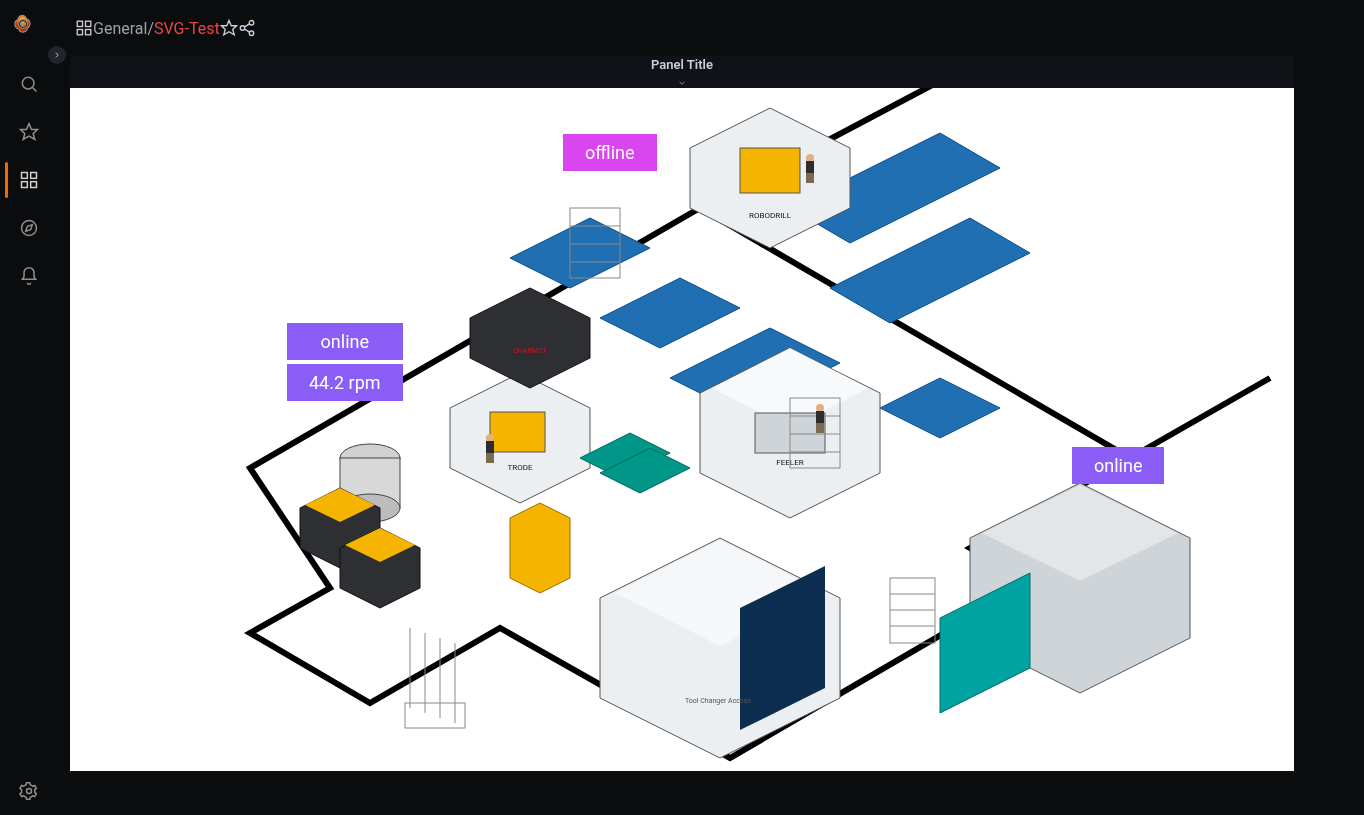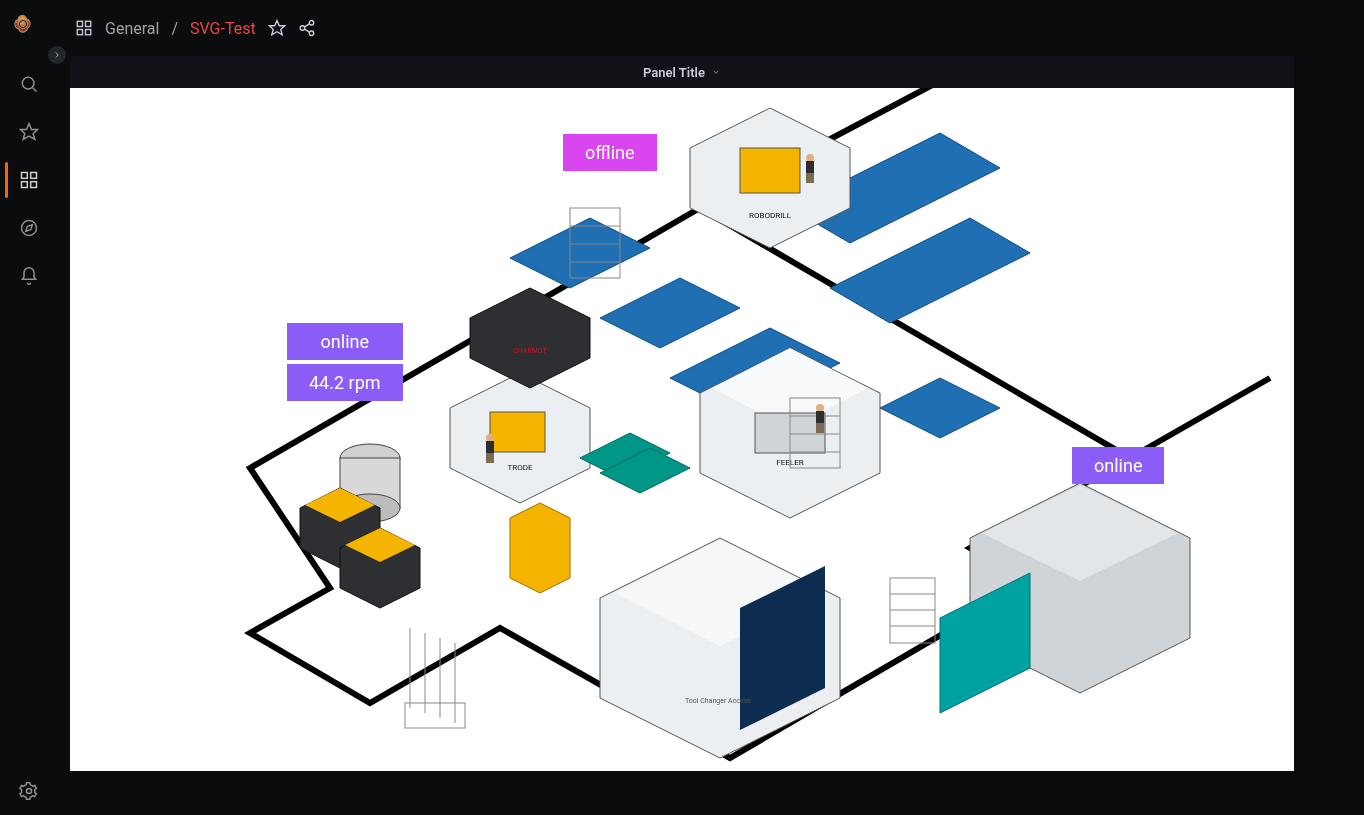--- a/index.html
+++ b/index.html
@@ -11,30 +11,30 @@
   .sidenav .nav-btn { width:48px; height:48px; display:flex; align-items:center; justify-content:center; cursor:pointer; position:relative; }
   .sidenav .nav-btn.active::before { content:""; position:absolute; left:0; top:6px; bottom:6px; width:3px; background:#f46800; border-radius:2px; }
   .sidenav .spacer { flex:1; }
   .sidenav svg { width:20px; height:20px; stroke:#8e8e8e; fill:none; stroke-width:1.8; }
   .sidenav .nav-btn.active svg { stroke:#cfcfcf; }
 
   .expand-handle { position:absolute; left:48px; top:46px; width:18px; height:18px; background:#22252b; border-radius:50%; display:flex; align-items:center; justify-content:center; cursor:pointer; z-index:25; }
   .expand-handle svg { width:10px; height:10px; stroke:#cfcfcf; fill:none; stroke-width:2; }
 
   
-  .topbar { position:absolute; left:57px; right:8px; top:0; height:56px; display:flex; align-items:center; padding-left:18px; gap:12px; background:#0b0c0e; z-index:10; }
+  .topbar { position:absolute; left:57px; right:8px; top:0; height:56px; display:flex; align-items:center; padding-left:18px; background:#0b0c0e; z-index:10; }
   .topbar svg.icon { width:18px; height:18px; stroke:#ccccdc; fill:none; stroke-width:1.8; cursor:pointer; }
   .crumb { color:#ef4444; font-size:16px; cursor:pointer; }
   .crumb.dim { color:#9fa0a4; }
   .sep { color:#9fa0a4; font-size:16px; }
 
   
   .board { position:absolute; left:70px; right:70px; top:56px; bottom:0; }
   .panel { position:absolute; left:0; right:0; top:0; height:715px; background:#111217; border-radius:2px; }
-  .panel-header { height:32px; display:flex; align-items:center; justify-content:center; gap:6px; cursor:pointer; }
+  .panel-header { height:32px; display:flex; align-items:center; justify-content:center; gap:6px; cursor:pointer;flex-direction:column; }
   .panel-header .title { font-size:13px; font-weight:600; color:#ccccdc; }
   .panel-header svg { width:10px; height:10px; stroke:#9fa0a4; fill:none; stroke-width:2; }
 
   .panel-body { position:absolute; left:0; right:0; top:32px; bottom:0; background:#ffffff; overflow:hidden; }
   .panel-body svg.floor { position:absolute; left:0; top:0; width:100%; height:100%; }
 
   
   .status { position:absolute; display:flex; flex-direction:column; gap:4px; align-items:stretch; }
   .status .pill { padding:8px 22px; text-align:center; font-size:18px; color:#111; white-space:nowrap; }
   .status .pill.red   { background:#d946ef; color:#fff; }

